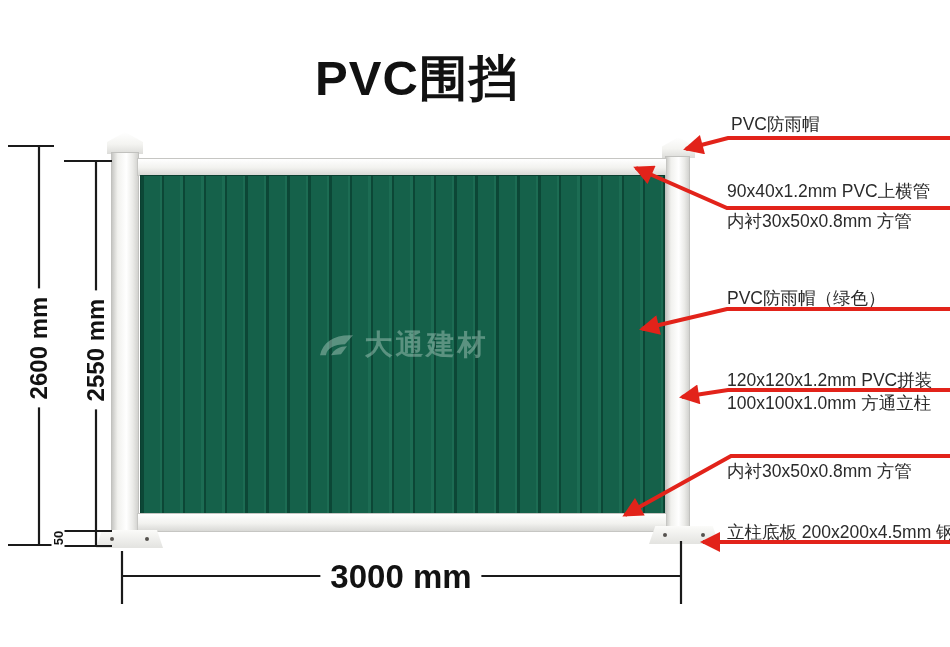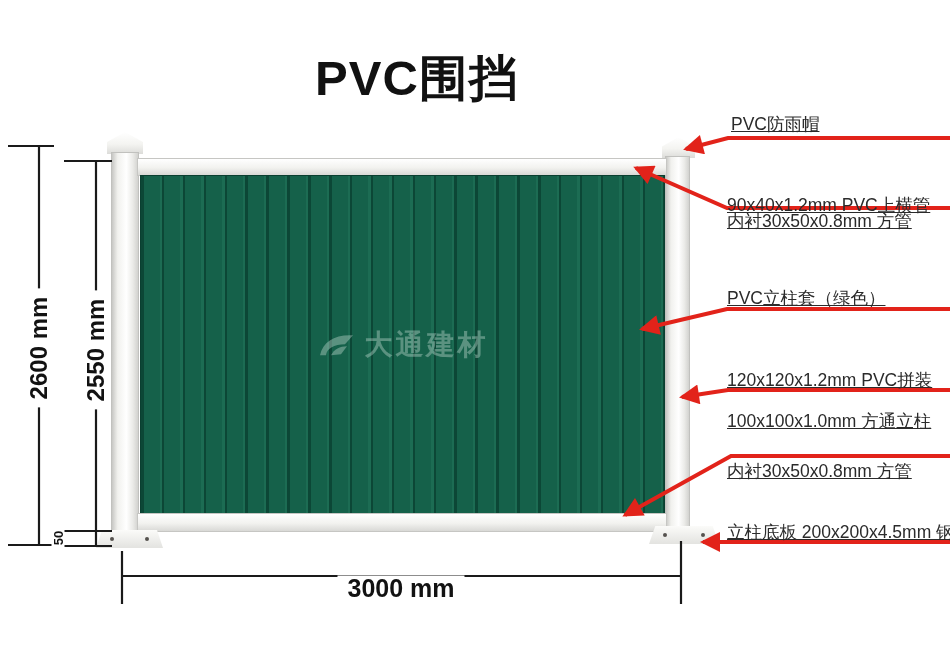--- a/index.html
+++ b/index.html
@@ -44,23 +44,23 @@
   .bolt{position:absolute;width:4px;height:4px;border-radius:50%;background:#55524e;top:7px;}
   .bolt.b1{left:14px;} .bolt.b2{right:14px;}
   
   .overlay{position:absolute;left:0;top:0;pointer-events:none;}
   
   .dim-label{position:absolute;font-weight:bold;color:#121212;background:#ffffff;
              white-space:nowrap;line-height:1;}
   .dim-2600{left:39px;top:348px;transform:translate(-50%,-50%) rotate(-90deg);font-size:24px;padding:0 8px;}
   .dim-2550{left:96px;top:350px;transform:translate(-50%,-50%) rotate(-90deg);font-size:24px;padding:0 8px;}
   .dim-50{left:58px;top:538px;transform:translate(-50%,-50%) rotate(-90deg);font-size:13px;padding:0 2px;}
-  .dim-3000{left:401px;top:588px;transform:translate(-50%,-50%);font-size:25px;padding:0 10px;}
+  .dim-3000{left:401px;top:576px;transform:translate(-50%,-50%);font-size:33px;padding:0 10px;}
   
-  .ann-line{position:absolute;left:727px;font-size:17.5px;line-height:22px;color:#2b2b2b;white-space:nowrap;text-decoration:underline;}
+  .ann-line{position:absolute;left:727px;font-size:17.5px;line-height:22px;color:#2b2b2b;white-space:nowrap;}
 </style>
 </head>
 <body>
 
 <div class="canvas">
 
   <h1 class="title">PVC围挡</h1>
 
   <div class="cap cap-left"></div>
   <div class="cap cap-right"></div>
@@ -116,25 +116,25 @@
     </g>
   </svg>
 
   <div class="dim-label dim-2600">2600 mm</div>
   <div class="dim-label dim-2550">2550 mm</div>
   <div class="dim-label dim-50">50</div>
   <div class="dim-label dim-3000">3000 mm</div>
 
   <div class="ann-line" style="top:113px;left:731px;">PVC防雨帽</div>
 
-  <div class="ann-line" style="top:194px;">90x40x1.2mm PVC上横管</div>
+  <div class="ann-line" style="top:180px;">90x40x1.2mm PVC上横管</div>
   <div class="ann-line" style="top:210px;">内衬30x50x0.8mm 方管</div>
 
-  <div class="ann-line" style="top:287px;">PVC立柱套（绿色）</div>
+  <div class="ann-line" style="top:287px;">PVC防雨帽（绿色）</div>
 
   <div class="ann-line" style="top:369px;">120x120x1.2mm PVC拼装</div>
-  <div class="ann-line" style="top:410px;text-align:right;">100x100x1.0mm 方通立柱</div>
+  <div class="ann-line" style="top:392px;text-align:right;">100x100x1.0mm 方通立柱</div>
 
   <div class="ann-line" style="top:460px;">内衬30x50x0.8mm 方管</div>
 
   <div class="ann-line" style="top:521px;">立柱底板 200x200x4.5mm 钢板</div>
 
 </div>
 
 </body></html>

